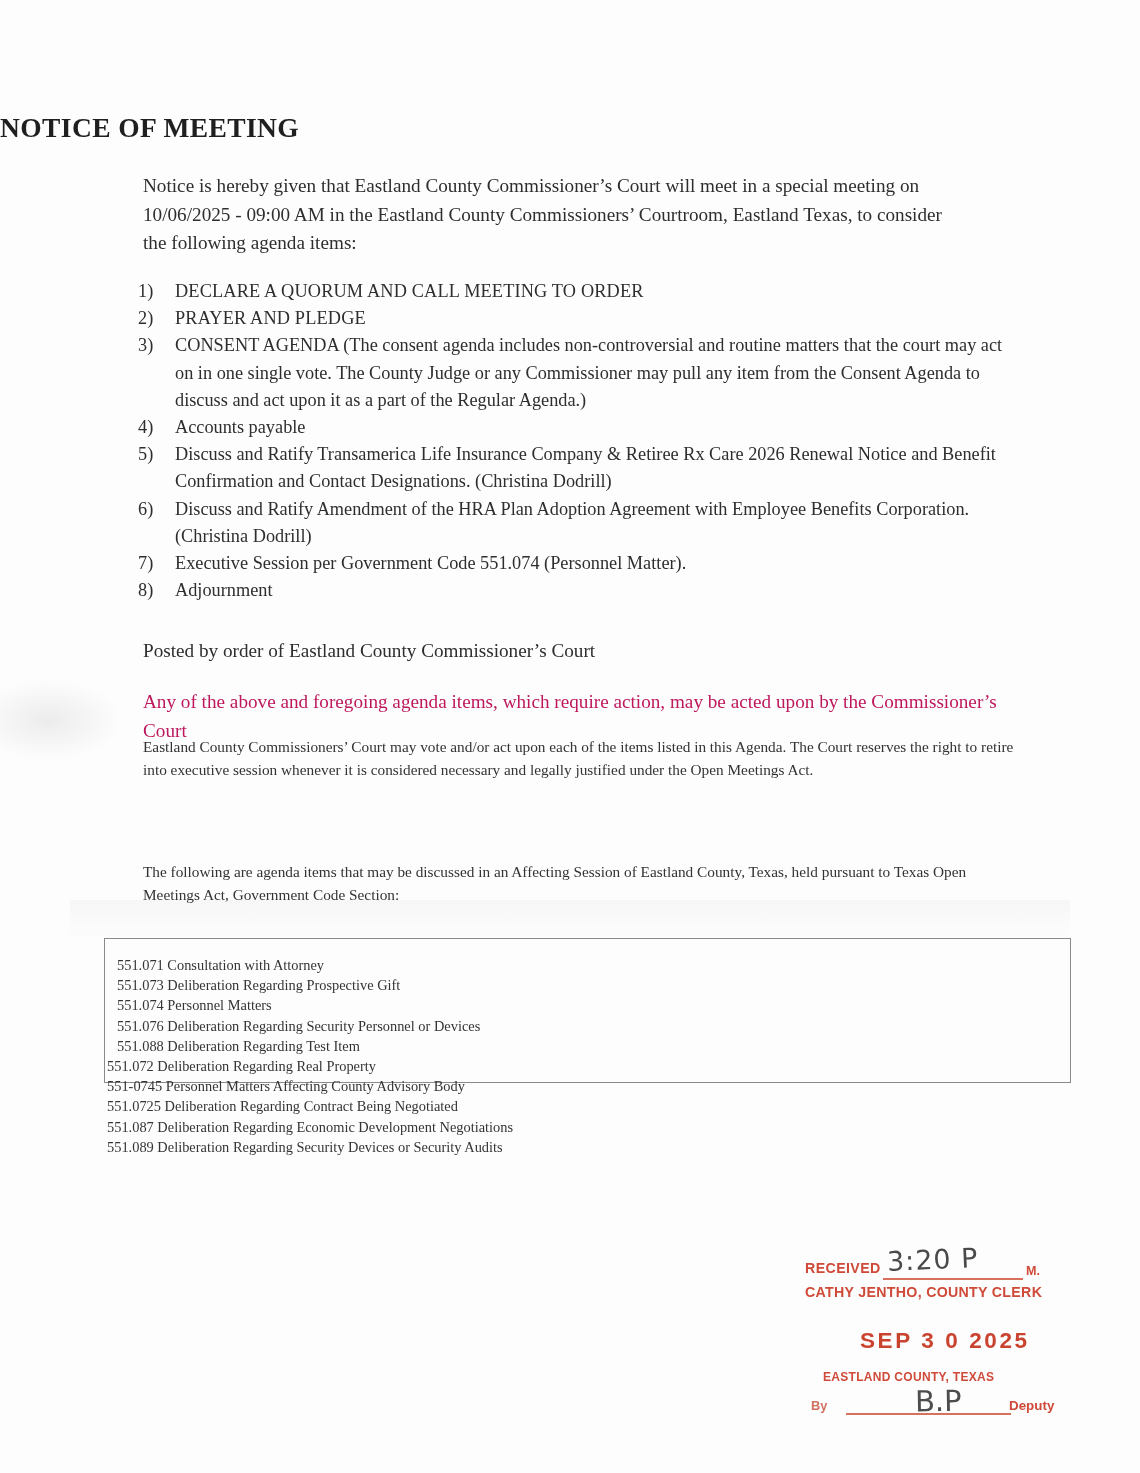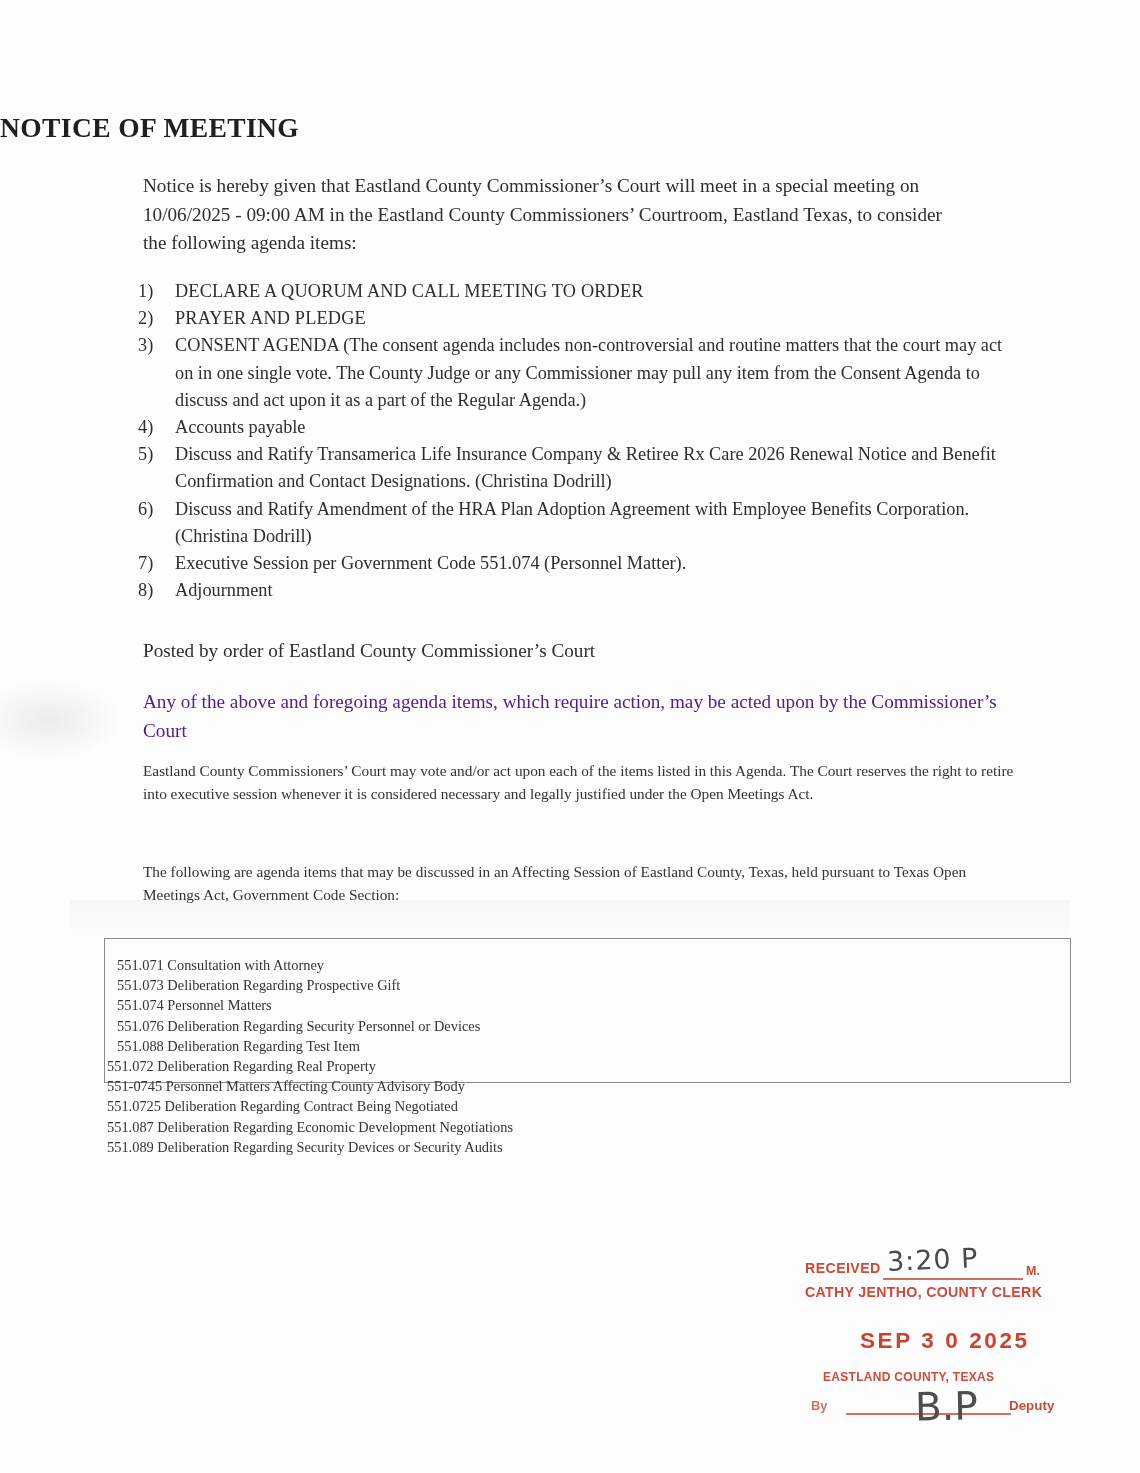--- a/index.html
+++ b/index.html
@@ -109,33 +109,33 @@
     line-height: 28px;
     color: #2e2e2e;
   }
   .anyof {
     position: absolute;
     left: 143px;
     top: 668px;
     width: 855px;
     font-size: 19.2px;
     line-height: 29px;
-    color: #4c1d95;
+    color: #be185d;
   }
 
   
   .small-para {
     position: absolute;
     left: 143px;
     width: 875px;
     font-size: 15.3px;
     line-height: 22.6px;
     color: #333333;
   }
-  .small-para.p1 { top: 744px; margin-top: 16px; }
+  .small-para.p1 { top: 720px; margin-top: 16px; }
   .small-para.p2 { top: 846px; }
 
   
   .statute-box {
     position: absolute;
     left: 104px;
     top: 938px;
     width: 967px;
     height: 145px;
     border: 1px solid #8a8a8a;
@@ -258,21 +258,21 @@
     left: 35px;
     top: 19px;
     width: 165px;
     height: 2px;
     background: #d8705e;
   }
   .hand-initials {
     position: absolute;
     left: 104px;
     top: -10px;
-    font-size: 39px;
+    font-size: 29px;
     color: #4d4d4d;
     font-family: "DejaVu Sans", sans-serif;
     transform: rotate(-1deg);
   }
   .stamp-deputy {
     position: absolute;
     left: 198px;
     top: 4px;
     font-size: 13.4px;
     font-weight: bold;

